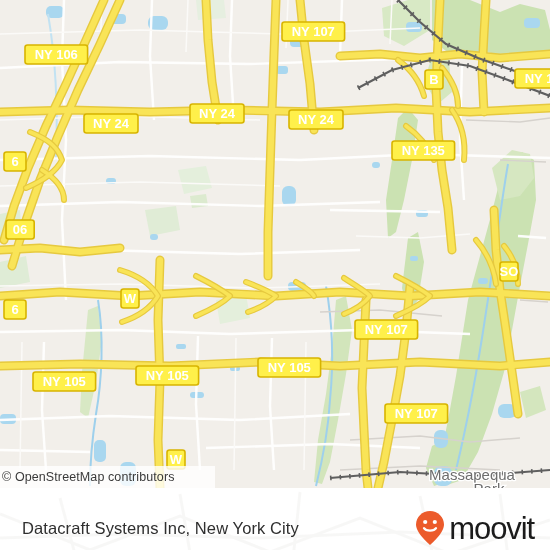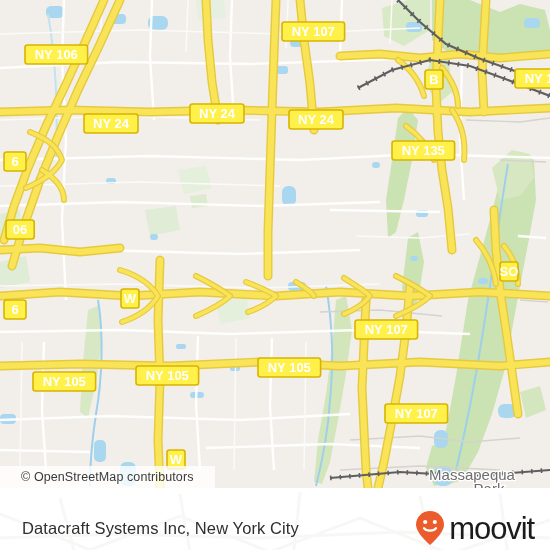--- a/index.html
+++ b/index.html
@@ -14,21 +14,21 @@
   #map{position:absolute;left:0;top:0;width:550px;height:488px;overflow:hidden;background:#f2efea;}
   #map svg{position:absolute;left:0;top:0;}
 
   
   #attrib{
     position:absolute;left:0;top:466px;width:215px;height:22px;
     background:rgba(255,255,255,0.80);
     display:flex;align-items:center;
     z-index:40;
   }
-  #attrib .txt{font-size:12.5px;color:#3a3a3a;padding-left:21px;letter-spacing:.1px;}
+  #attrib .txt{font-size:12.5px;color:#3a3a3a;padding-left:2px;letter-spacing:.1px;}
 
   
   #popup{
     position:absolute;left:190px;top:126px;width:176px;
     z-index:60;
     filter:drop-shadow(0 1px 3px rgba(0,0,0,.30));
   }
   #popup .green{
     height:101px;background:#22b565;
     display:flex;align-items:center;justify-content:center;

